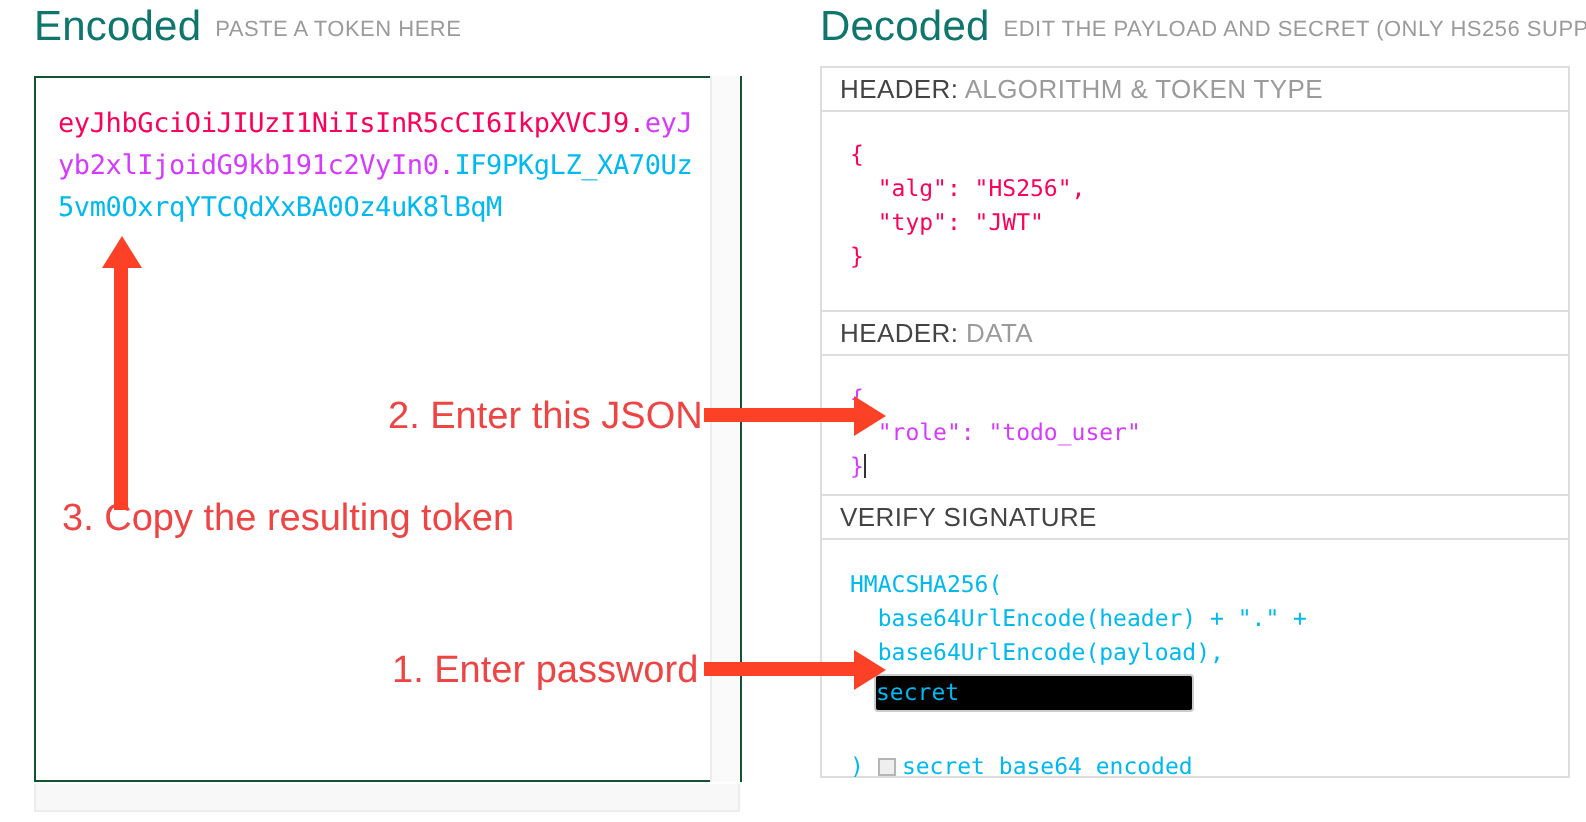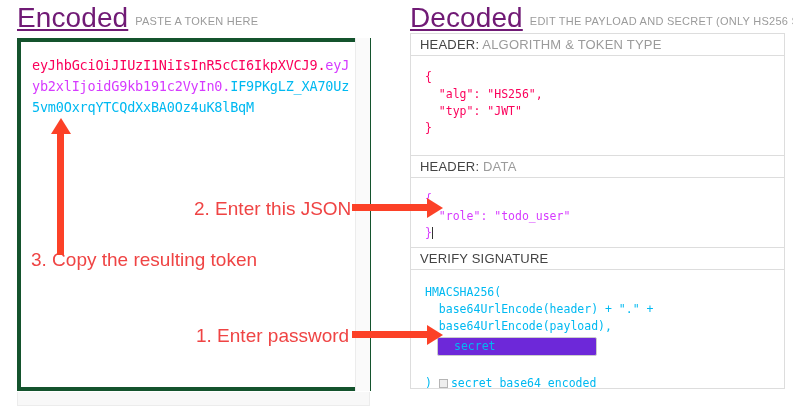--- a/index.html
+++ b/index.html
@@ -15,46 +15,45 @@
     font-family: "Liberation Sans", sans-serif;
     -webkit-font-smoothing: antialiased;
   }
 
   
   .col-head {
     position: absolute;
     white-space: nowrap;
   }
   .col-head .big {
-    font-size: 28px;
-    color: #701a75;
+    font-size: 21px;
+    color: #0f766e;
     font-weight: 400;
     letter-spacing: .1px;
-    text-decoration: underline;
   }
   .col-head .sub {
     font-size: 11px;
     color: #9b9b9b;
     letter-spacing: .25px;
     margin-left: 7px;
     position: relative;
     top: -2px;
   }
 
   #encoded-head { left: 17px;  top: 2px; }
   #decoded-head { left: 410px; top: 2px; }
 
   
   #encoded-panel {
     position: absolute;
     left: 17px;
     top: 38px;
     width: 354px;
     height: 353px;
-    border: 4px solid #14532d;
+    border: 1px solid #14532d;
     background: #ffffff;
     box-sizing: border-box;
     padding-left: 24px;
   }
   #encoded-token {
     position: absolute;
     left: 11px;
     top: 13px;
     width: 318px;
     font-family: "DejaVu Sans Mono", "Liberation Mono", monospace;
@@ -138,28 +137,28 @@
     background: #333;
     vertical-align: -2px;
     margin-left: 0px;
   }
 
   #secret-input {
     display: block;
     width: 160px;
     height: 19px;
     margin: 2px 0 2px 12px;
-    padding: 0 16px;
+    padding: 0 0;
     font-family: "DejaVu Sans Mono", "Liberation Mono", monospace;
     font-size: 11.5px;
     line-height: 19px;
     color: #00b9f1;
     border: 1px solid #cccccc;
     border-radius: 2px;
-    background: #6d28d9;
+    background: #000000;
     box-sizing: border-box;
     outline: none;
   }
   #b64-row {
     margin-left: 0px;
     white-space: nowrap;
   }
   #b64-checkbox {
     display: inline-block;
     width: 9px;

